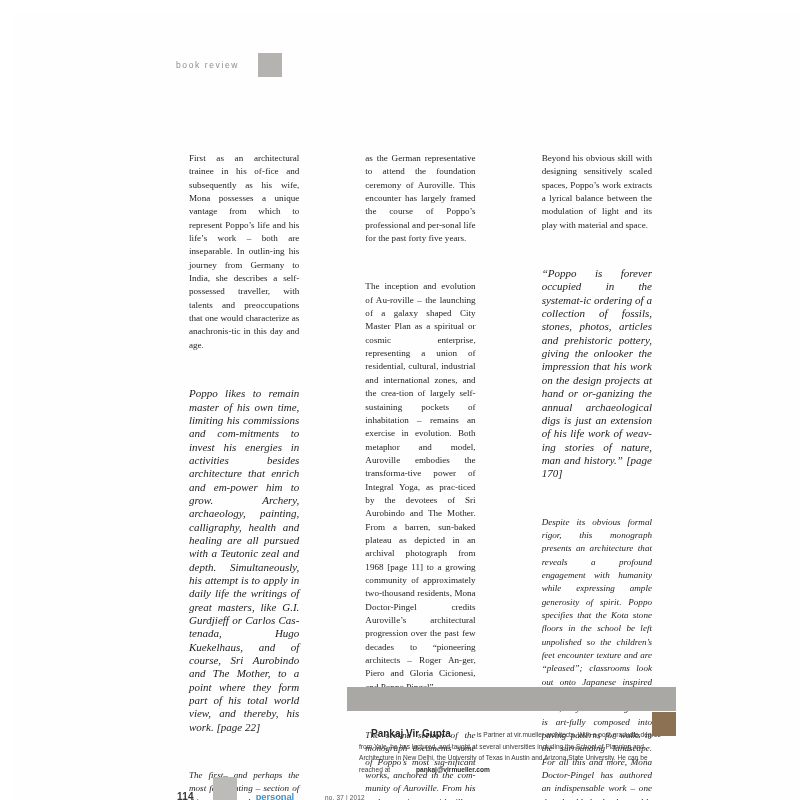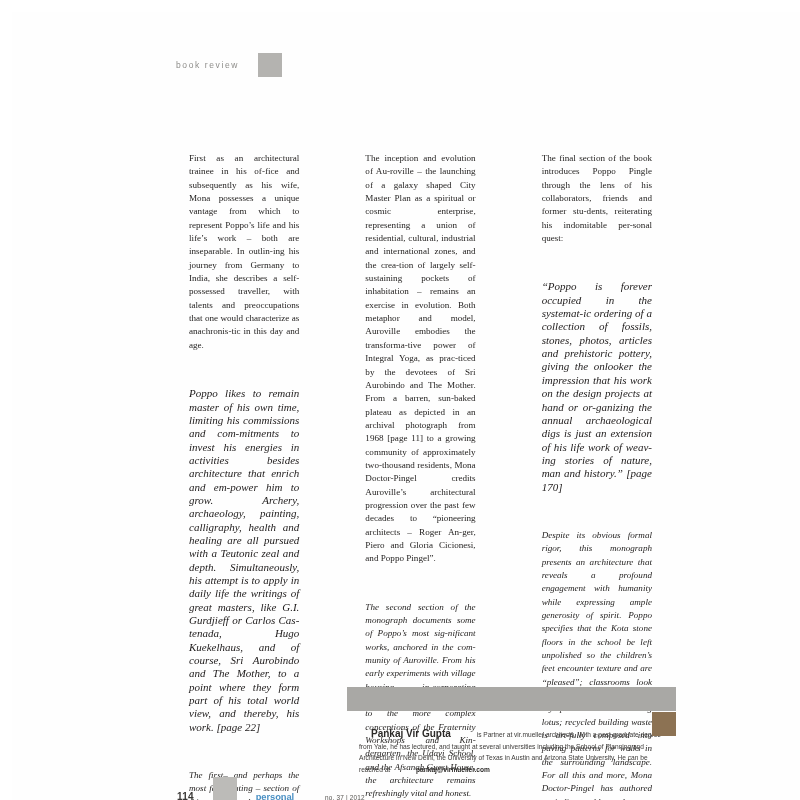--- a/index.html
+++ b/index.html
@@ -158,26 +158,27 @@
   </div>
 
   <div class="columns">
     <div class="col">
       <p class="body">First as an architectural trainee in his of-fice and subsequently as his wife, Mona possesses a unique vantage from which to represent Poppo’s life and his life’s work – both are inseparable. In outlin-ing his journey from Germany to India, she describes a self-possessed traveller, with talents and preoccupations that one would characterize as anachronis-tic in this day and age.</p>
       <p class="quote">Poppo likes to remain master of his own time, limiting his commissions and com-mitments to invest his energies in activities besides architecture that enrich and em-power him to grow. Archery, archaeology, painting, calligraphy, health and healing are all pursued with a Teutonic zeal and depth. Simultaneously, his attempt is to apply in daily life the writings of great masters, like G.I. Gurdjieff or Carlos Cas-tenada, Hugo Kuekelhaus, and of course, Sri Aurobindo and The Mother, to a point where they form part of his total world view, and thereby, his work. [page 22]</p>
       <p class="body">The first– and perhaps the most fas-cinating – section of this monograph introduces some of Poppo’s personal preconditioning – his rootedness in the high-craft traditions of German master-carpenters, his commitment to service in remote parts of India, his ability to improvise and marshal his skills as a teacher, an artist – both painter and cal-ligrapher, and a largely self-reliant inno-vator. Perhaps the most fortuitous con-fluence occurs with Poppo’s selection</p>
     </div>
 
     <div class="col">
+      <p class="body">as the German representative to attend the foundation ceremony of Auroville. This encounter has largely framed the course of Poppo’s professional and per-sonal life for the past forty five years.</p>
       <p class="body">The inception and evolution of Au-roville – the launching of a galaxy shaped City Master Plan as a spiritual or cosmic enterprise, representing a union of residential, cultural, industrial and international zones, and the crea-tion of largely self-sustaining pockets of inhabitation – remains an exercise in evolution. Both metaphor and model, Auroville embodies the transforma-tive power of Integral Yoga, as prac-ticed by the devotees of Sri Aurobindo and The Mother. From a barren, sun-baked plateau as depicted in an archival photograph from 1968 [page 11] to a growing community of approximately two-thousand residents, Mona Doctor-Pingel credits Auroville’s architectural progression over the past few decades to “pioneering architects – Roger An-ger, Piero and Gloria Cicionesi, and Poppo Pingel”.</p>
       <p class="body">The second section of the monograph documents some of Poppo’s most sig-nificant works, anchored in the com-munity of Auroville. From his early experiments with village housing in-corporating rammed earth construc-tion, to the more complex conceptions of the Fraternity Workshops and Kin-dergarten, the Udavi School, and the Afsanah Guest House, the architecture remains refreshingly vital and honest.</p>
     </div>
 
     <div class="col">
-      <p class="body">The final section of the book introduces Poppo Pingle through the lens of his collaborators, friends and former stu-dents, reiterating his indomitable per-sonal quest:</p>
+      <p class="body">Beyond his obvious skill with designing sensitively scaled spaces, Poppo’s work extracts a lyrical balance between the modulation of light and its play with material and space.</p>
       <p class="quote">“Poppo is forever occupied in the systemat-ic ordering of a collection of fossils, stones, photos, articles and prehistoric pottery, giving the onlooker the impression that his work on the design projects at hand or or-ganizing the annual archaeological digs is just an extension of his life work of weav-ing stories of nature, man and history.” [page 170]</p>
       <p class="body">Despite its obvious formal rigor, this monograph presents an architecture that reveals a profound engagement with humanity while expressing ample generosity of spirit. Poppo specifies that the Kota stone floors in the school be left unpolished so the children’s feet encounter texture and are “pleased”; classrooms look out onto Japanese inspired lily ponds with blossoming lotus; recycled building waste is art-fully composed into paving patterns for walks in the surrounding landscape. For all this and more, Mona Doctor-Pingel has authored an indispensable work – one that should absolutely en-able a more generous recasting of the major protagonists in the architectural canon in India.</p>
     </div>
   </div>
 
   <div class="bio">
     <div class="bio-rule"></div>
     <div class="bio-text">
       <span class="name">Pankaj Vir Gupta</span><span> is Partner at vir.mueller architects. With a post graduate degree from Yale, he has lectured, and taught at several universities including the School of Planning and Architecture in New Delhi, the University of Texas in Austin and Arizona State University. He can  be reached at </span><span class="email">pankaj@virmueller.com</span>
     </div>

